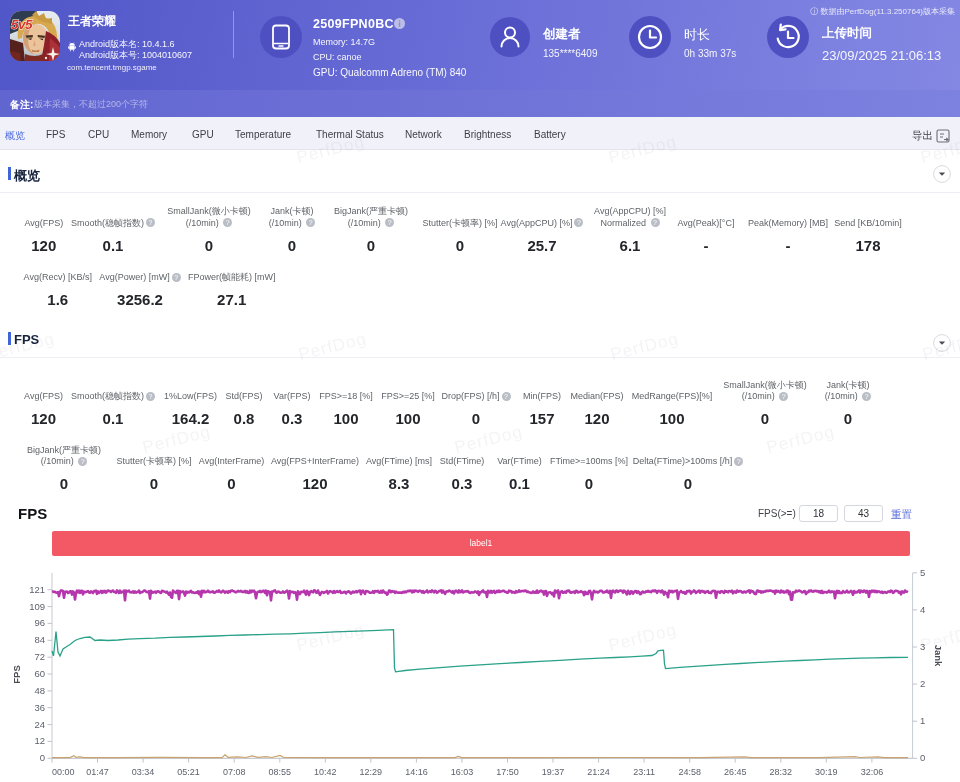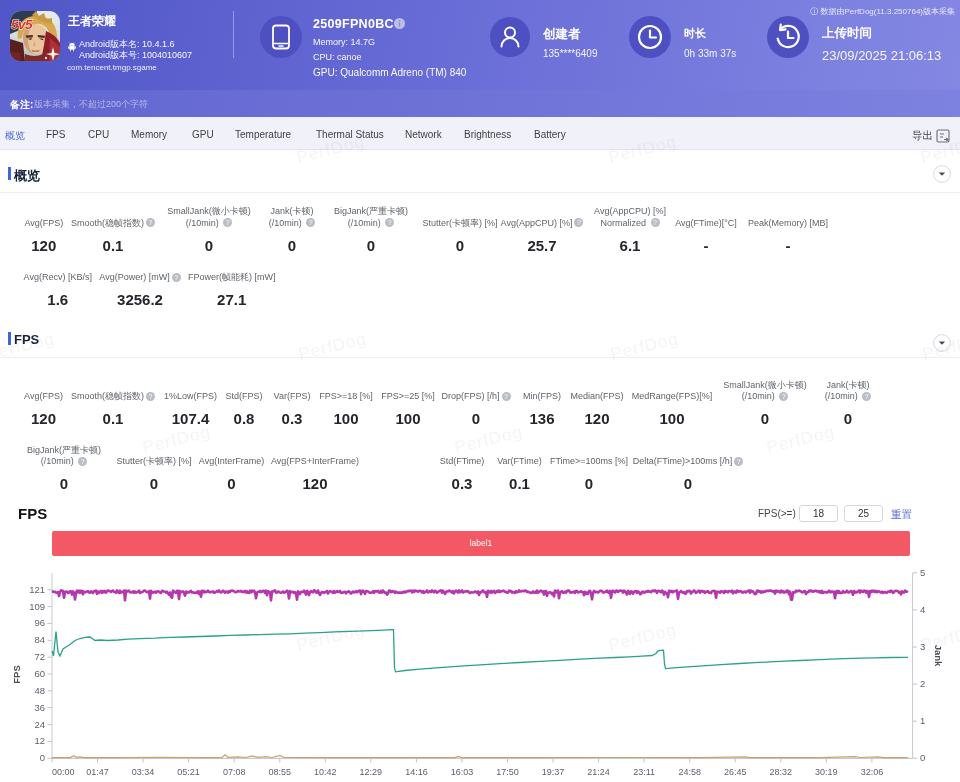--- a/index.html
+++ b/index.html
@@ -105,21 +105,21 @@
 <circle cx="21" cy="16.5" r="5" fill="none" stroke="#fff" stroke-width="2"></circle>
 <path d="M12.5,30.5 a8.5,8.5 0 0 1 17,0" fill="none" stroke="#fff" stroke-width="2" stroke-linecap="round"></path>
 </svg>
 <div class="whx" style="left:543px;top:26px;font-size:12.5px;font-weight:bold">创建者</div>
 <div class="whx" style="left:543px;top:48px;font-size:10px;color:rgba(255,255,255,.92)">135****6409</div>
 <svg width="44" height="44" viewBox="0 0 44 44" style="position:absolute;left:628px;top:15px">
 <circle cx="22" cy="22" r="21" fill="#4e50c2"></circle>
 <circle cx="22" cy="22" r="11" fill="none" stroke="#fff" stroke-width="2.2"></circle>
 <path d="M22,15.5 V22.5 H28" fill="none" stroke="#fff" stroke-width="2.2" stroke-linecap="round" stroke-linejoin="round"></path>
 </svg>
-<div class="whx" style="left:684px;top:26px;font-size:11px;font-weight:bold">时长</div>
+<div class="whx" style="left:684px;top:26px;font-size:13px;font-weight:normal">时长</div>
 <div class="whx" style="left:684px;top:48px;font-size:10px;color:rgba(255,255,255,.92)">0h 33m 37s</div>
 <svg width="44" height="44" viewBox="0 0 44 44" style="position:absolute;left:766px;top:15px">
 <circle cx="22" cy="22" r="21" fill="#4e50c2"></circle>
 <path d="M14.2,14.5 a10.6,10.6 0 1 1 -2.5,9" fill="none" stroke="#fff" stroke-width="2.2" stroke-linecap="round"></path>
 <path d="M14.8,9.5 L14.1,15.2 L19.6,14.3" fill="none" stroke="#fff" stroke-width="2.2" stroke-linecap="round" stroke-linejoin="round"></path>
 <path d="M22,16.5 V23 H27.5" fill="none" stroke="#fff" stroke-width="2.2" stroke-linecap="round" stroke-linejoin="round"></path>
 </svg>
 <div class="whx" style="left:822px;top:25px;font-size:12.5px;font-weight:bold">上传时间</div>
 <div class="whx" style="left:822px;top:48px;font-size:13px;color:rgba(255,255,255,.92)">23/09/2025 21:06:13</div>
 <div class="whx" style="right:5px;top:5.5px;font-size:8px;color:rgba(255,255,255,.82)">ⓘ 数据由PerfDog(11.3.250764)版本采集</div>
@@ -178,26 +178,30 @@
     </div>
     <div class="cell" style="left:496.0px;width:92px">
       <div class="lab">Avg(AppCPU) [%]<span class="q">?</span></div>
       <div class="val">25.7</div>
     </div>
     <div class="cell" style="left:584.0px;width:92px">
       <div class="lab">Avg(AppCPU) [%]<br>Normalized <span class="q">?</span></div>
       <div class="val">6.1</div>
     </div>
     <div class="cell" style="left:665.0px;width:82px">
-      <div class="lab">Avg(FTime)[°C]</div>
+      <div class="lab">Avg(Peak)[°C]</div>
       <div class="val">-</div>
     </div>
     <div class="cell" style="left:740.0px;width:96px">
       <div class="lab">Peak(Memory) [MB]</div>
       <div class="val">-</div>
+    </div>
+    <div class="cell" style="left:824.0px;width:88px">
+      <div class="lab">Send [KB/10min]</div>
+      <div class="val">178</div>
     </div>
   </div>
 <div class="srow" style="top:266px;height:43.1px">
     <div class="cell" style="left:14.8px;width:86px">
       <div class="lab">Avg(Recv) [KB/s]</div>
       <div class="val">1.6</div>
     </div>
     <div class="cell" style="left:94.0px;width:92px">
       <div class="lab">Avg(Power) [mW]<span class="q">?</span></div>
       <div class="val">3256.2</div>
@@ -219,21 +223,21 @@
     <div class="cell" style="left:8.5px;width:70px">
       <div class="lab">Avg(FPS)</div>
       <div class="val">120</div>
     </div>
     <div class="cell" style="left:67.0px;width:92px">
       <div class="lab">Smooth(稳帧指数)<span class="q">?</span></div>
       <div class="val">0.1</div>
     </div>
     <div class="cell" style="left:154.5px;width:72px">
       <div class="lab">1%Low(FPS)</div>
-      <div class="val">107.4</div>
+      <div class="val">164.2</div>
     </div>
     <div class="cell" style="left:214.0px;width:60px">
       <div class="lab">Std(FPS)</div>
       <div class="val">0.8</div>
     </div>
     <div class="cell" style="left:262.0px;width:60px">
       <div class="lab">Var(FPS)</div>
       <div class="val">0.3</div>
     </div>
     <div class="cell" style="left:309.0px;width:74px">
@@ -243,21 +247,21 @@
     <div class="cell" style="left:371.0px;width:74px">
       <div class="lab">FPS&gt;=25 [%]</div>
       <div class="val">100</div>
     </div>
     <div class="cell" style="left:435.0px;width:82px">
       <div class="lab">Drop(FPS) [/h]<span class="q">?</span></div>
       <div class="val">0</div>
     </div>
     <div class="cell" style="left:512.0px;width:60px">
       <div class="lab">Min(FPS)</div>
-      <div class="val">136</div>
+      <div class="val">157</div>
     </div>
     <div class="cell" style="left:561.0px;width:72px">
       <div class="lab">Median(FPS)</div>
       <div class="val">120</div>
     </div>
     <div class="cell" style="left:624.0px;width:96px">
       <div class="lab">MedRange(FPS)[%]</div>
       <div class="val">100</div>
     </div>
     <div class="cell" style="left:715.0px;width:100px">
@@ -278,20 +282,24 @@
       <div class="lab">Stutter(卡顿率) [%]</div>
       <div class="val">0</div>
     </div>
     <div class="cell" style="left:188.5px;width:86px">
       <div class="lab">Avg(InterFrame)</div>
       <div class="val">0</div>
     </div>
     <div class="cell" style="left:261.0px;width:108px">
       <div class="lab">Avg(FPS+InterFrame)</div>
       <div class="val">120</div>
+    </div>
+    <div class="cell" style="left:355.0px;width:88px">
+      <div class="lab">Avg(FTime) [ms]</div>
+      <div class="val">8.3</div>
     </div>
     <div class="cell" style="left:430.0px;width:64px">
       <div class="lab">Std(FTime)</div>
       <div class="val">0.3</div>
     </div>
     <div class="cell" style="left:487.5px;width:64px">
       <div class="lab">Var(FTime)</div>
       <div class="val">0.1</div>
     </div>
     <div class="cell" style="left:539.0px;width:100px">
@@ -300,21 +308,21 @@
     </div>
     <div class="cell" style="left:626.0px;width:124px">
       <div class="lab">Delta(FTime)&gt;100ms [/h]<span class="q">?</span></div>
       <div class="val">0</div>
     </div>
   </div>
 
 <div class="abs" style="left:18px;top:505px;font-size:15px;font-weight:bold;color:#101217">FPS</div>
 <div class="abs" style="left:758px;top:508px;font-size:10px;color:#43464e">FPS(&gt;=)</div>
 <div class="ibox" style="left:799px;top:504.5px">18</div>
-<div class="ibox" style="left:844px;top:504.5px">25</div>
+<div class="ibox" style="left:844px;top:504.5px">43</div>
 <div class="abs" style="left:891px;top:507.5px;font-size:10.5px;color:#5265d6">重置</div>
 <div class="abs" style="left:52px;top:531px;width:858px;height:25px;background:#f25964;border-radius:2px;text-align:center;font-size:8.5px;color:#fff;line-height:25px">label1</div>
 <div class="abs" style="left:0;top:556px"><svg id="chart" width="960" height="226" viewBox="0 0 960 226" font-family="Liberation Sans, sans-serif">
 <line x1="52" y1="17" x2="52" y2="202.3" stroke="#c6cad2" stroke-width="1"></line>
 <line x1="912.6" y1="17" x2="912.6" y2="202.3" stroke="#c6cad2" stroke-width="1"></line>
 <line x1="52" y1="202.3" x2="912.6" y2="202.3" stroke="#b9bdc6" stroke-width="1"></line>
 <line x1="47.5" y1="202.3" x2="52" y2="202.3" stroke="#bfc3cc" stroke-width="1"></line>
       <text x="45" y="205.3" text-anchor="end" font-size="9.5" fill="#5d616b">0</text>
       <line x1="47.5" y1="185.4" x2="52" y2="185.4" stroke="#bfc3cc" stroke-width="1"></line>
       <text x="45" y="188.4" text-anchor="end" font-size="9.5" fill="#5d616b">12</text>

